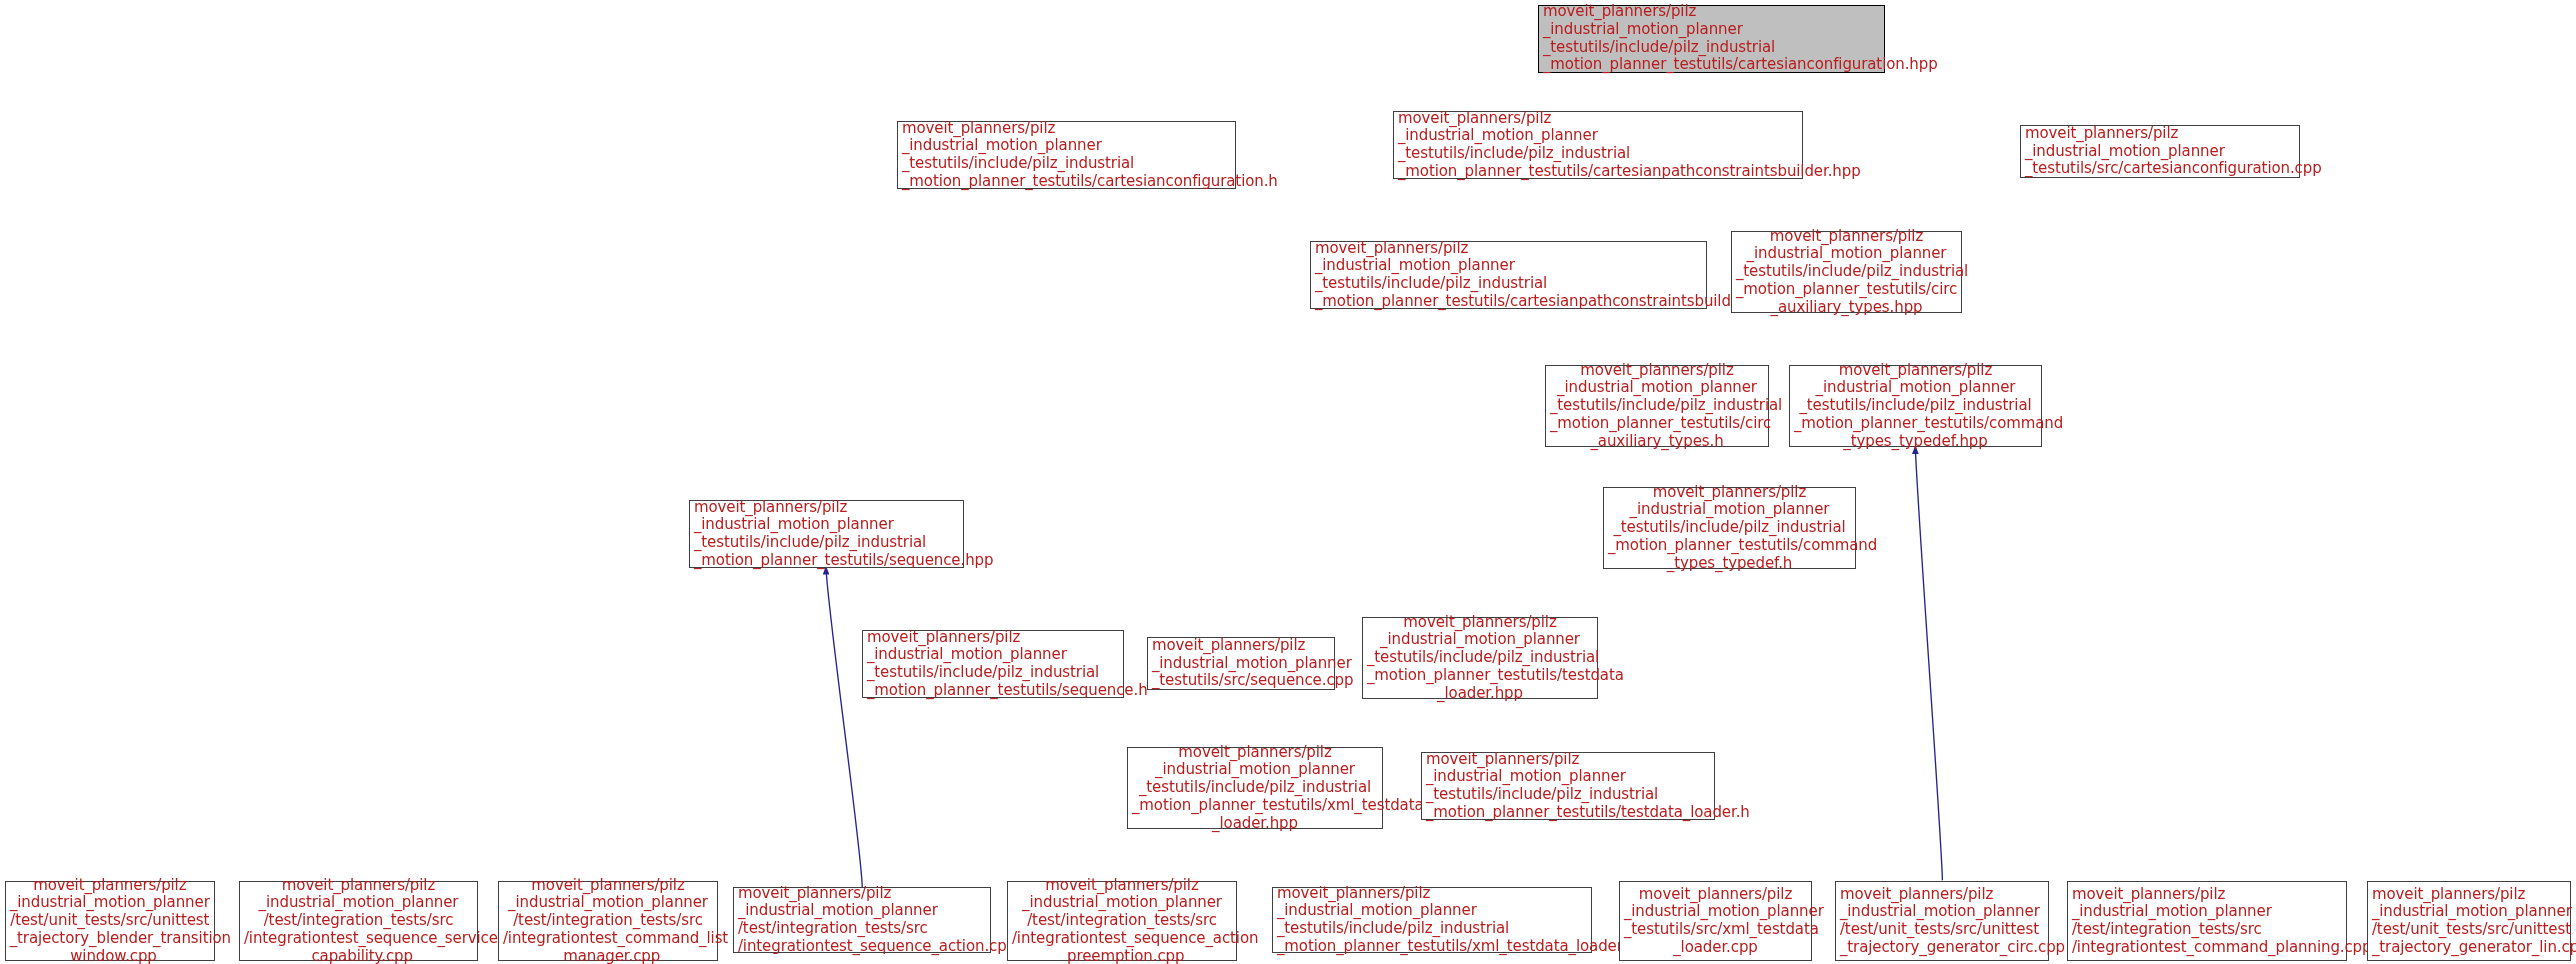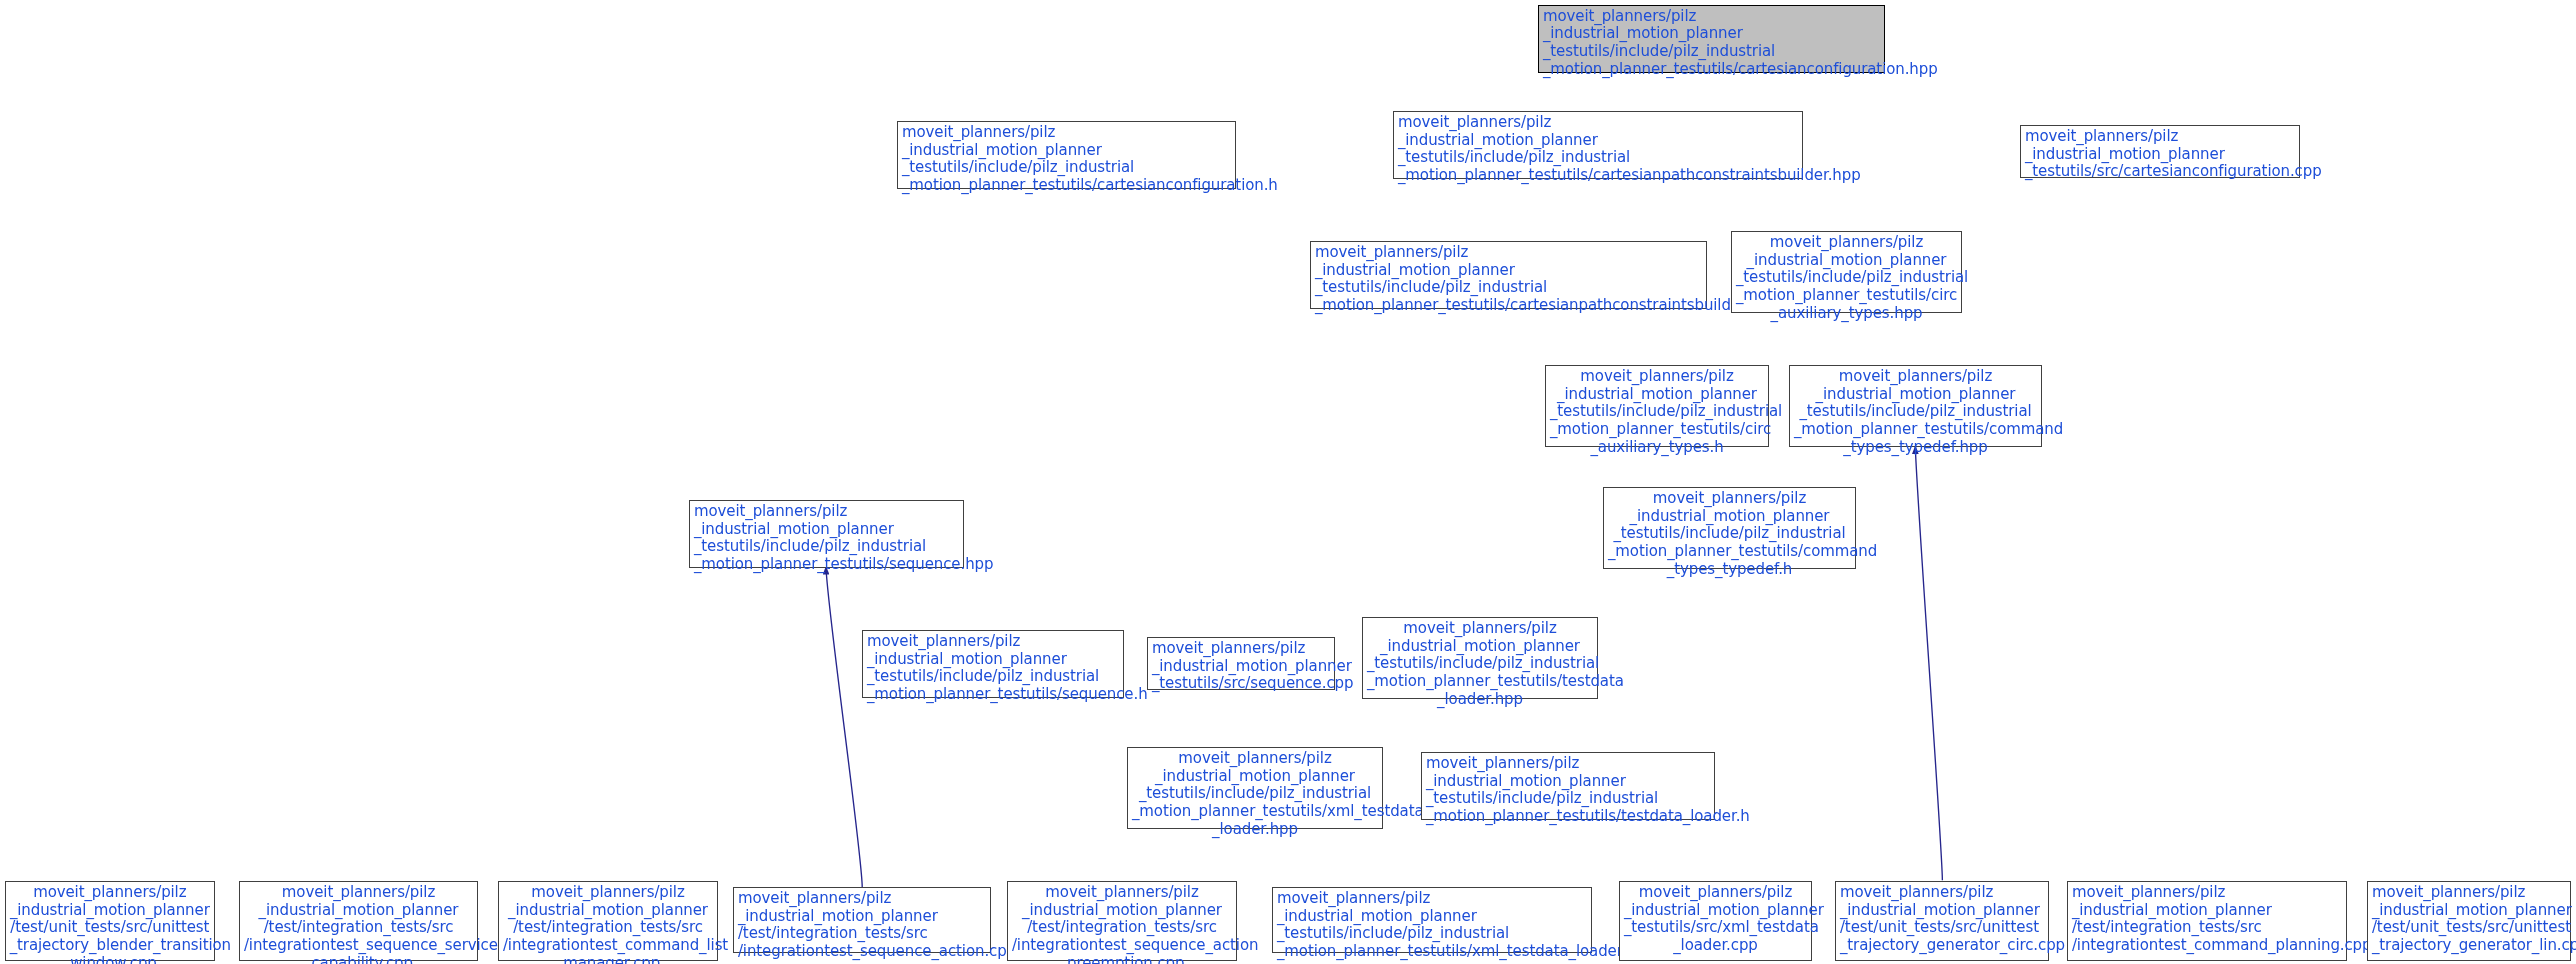--- a/index.html
+++ b/index.html
@@ -21,22 +21,23 @@
     top: 0;
     width: 2576px;
     height: 964px;
     pointer-events: none;
   }
   .node {
     position: absolute;
     box-sizing: border-box;
     border: 1px solid #404040;
     background: #ffffff;
-    color: #1d4ed8;
+    color: #b91c1c;
     display: flex;
+    align-items: center;
     justify-content: center;
     text-align: center;
     font-size: 15px;
     line-height: 1.18;
     white-space: pre-line;
     letter-spacing: -0.1px;
     padding: 1.9px 3.9px;
     z-index: 2;
   }
   .node.root {

